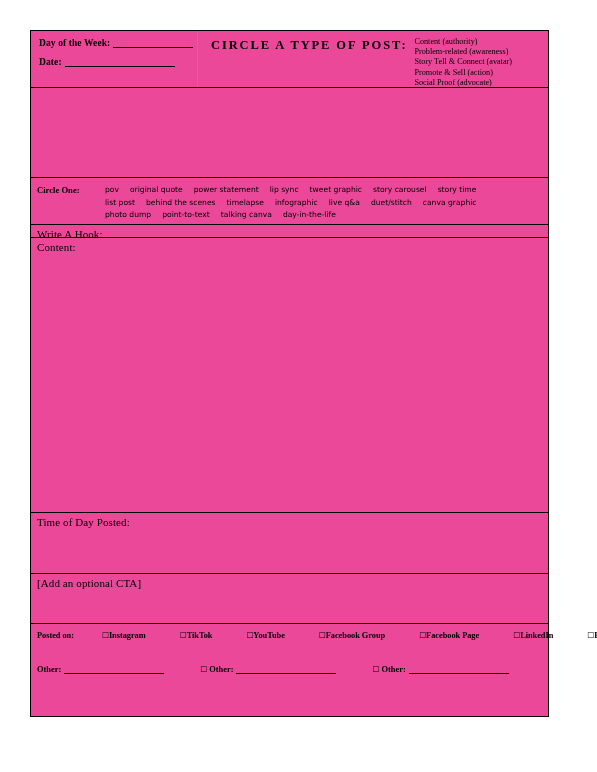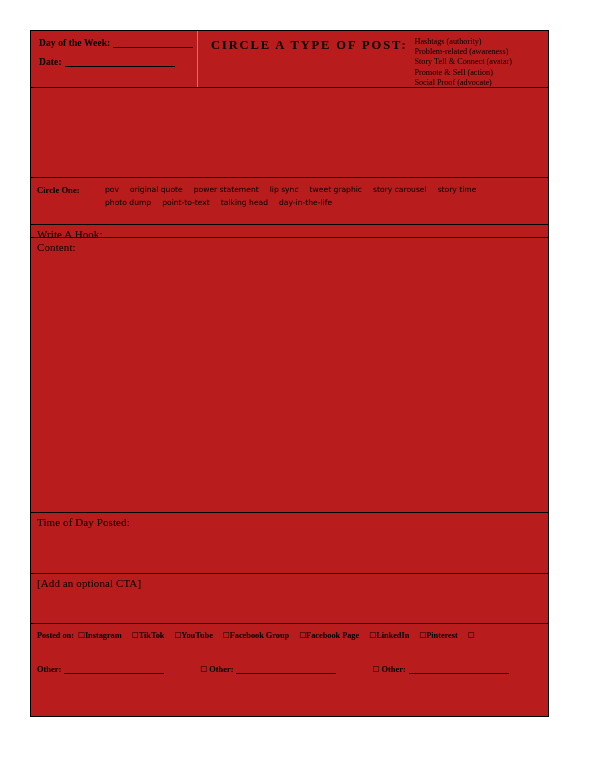--- a/index.html
+++ b/index.html
@@ -18,21 +18,21 @@
 
   
   .sheet {
     position: absolute;
     left: 30px;
     top: 30px;
     width: 519px;           
     height: 687px;          
     border: 1.5px solid #000;
     box-sizing: border-box;
-    background: #b91c1c;
+    background: #ec4899;
   }
 
   
   .band {
     position: relative;
     box-sizing: border-box;
     border-bottom: 1.5px solid #000;
     width: 100%;
   }
   .band.last { border-bottom: none; }
@@ -142,21 +142,21 @@
     font-weight: bold;
     white-space: nowrap;
     letter-spacing: -.05px;
   }
   .posted-row .lead { margin-right: 4px; }
   .cbx {
     font-family: "DejaVu Sans", "Liberation Sans", sans-serif;
     font-size: 7.4px;
     vertical-align: 1px;
   }
-  .plat { margin-right: 10px; }
+  .plat { margin-right: 10px; margin-left: 24px; }
   .plat:last-child { margin-right: 0; }
 
   .other-row {
     margin-top: 24px;
     font-size: 8.4px;
     font-weight: bold;
     white-space: nowrap;
   }
   .other-row .oth { display: inline-block; }
   .other-row .rule2 {
@@ -182,41 +182,44 @@
         <span>Day of the Week:</span><span class="rule w-day"></span>
       </div>
       <div class="field-line">
         <span>Date:</span><span class="rule w-date"></span>
       </div>
     </div>
 
     <div class="header-right">
       <div class="big-title">CIRCLE A TYPE OF POST:</div>
       <div class="post-types">
-        <div>Hashtags (authority)</div>
+        <div>Content (authority)</div>
         <div>Problem-related (awareness)</div>
         <div>Story Tell &amp; Connect (avatar)</div>
         <div>Promote &amp; Sell (action)</div>
         <div>Social Proof (advocate)</div>
       </div>
     </div>
 
   </div>
 
   <div class="band blank-box"></div>
 
   <div class="band circle-one">
     <div class="circle-grid">
       <div class="circle-label">Circle One:</div>
       <div class="circle-opts">
         <div class="opt-row">
           <span class="opt">pov</span><span class="opt">original quote</span><span class="opt">power statement</span><span class="opt">lip sync</span><span class="opt">tweet graphic</span><span class="opt">story carousel</span><span class="opt">story time</span>
         </div>
         <div class="opt-row">
-          <span class="opt">photo dump</span><span class="opt">point-to-text</span><span class="opt">talking head</span><span class="opt">day-in-the-life</span>
+          <span class="opt">list post</span><span class="opt">behind the scenes</span><span class="opt">timelapse</span><span class="opt">infographic</span><span class="opt">live q&amp;a</span><span class="opt">duet/stitch</span><span class="opt">canva graphic</span>
+        </div>
+        <div class="opt-row">
+          <span class="opt">photo dump</span><span class="opt">point-to-text</span><span class="opt">talking canva</span><span class="opt">day-in-the-life</span>
         </div>
       </div>
     </div>
   </div>
 
   <div class="band hook-box">
     <div class="lbl">Write A Hook:</div>
   </div>
 
   <div class="band content-box">

